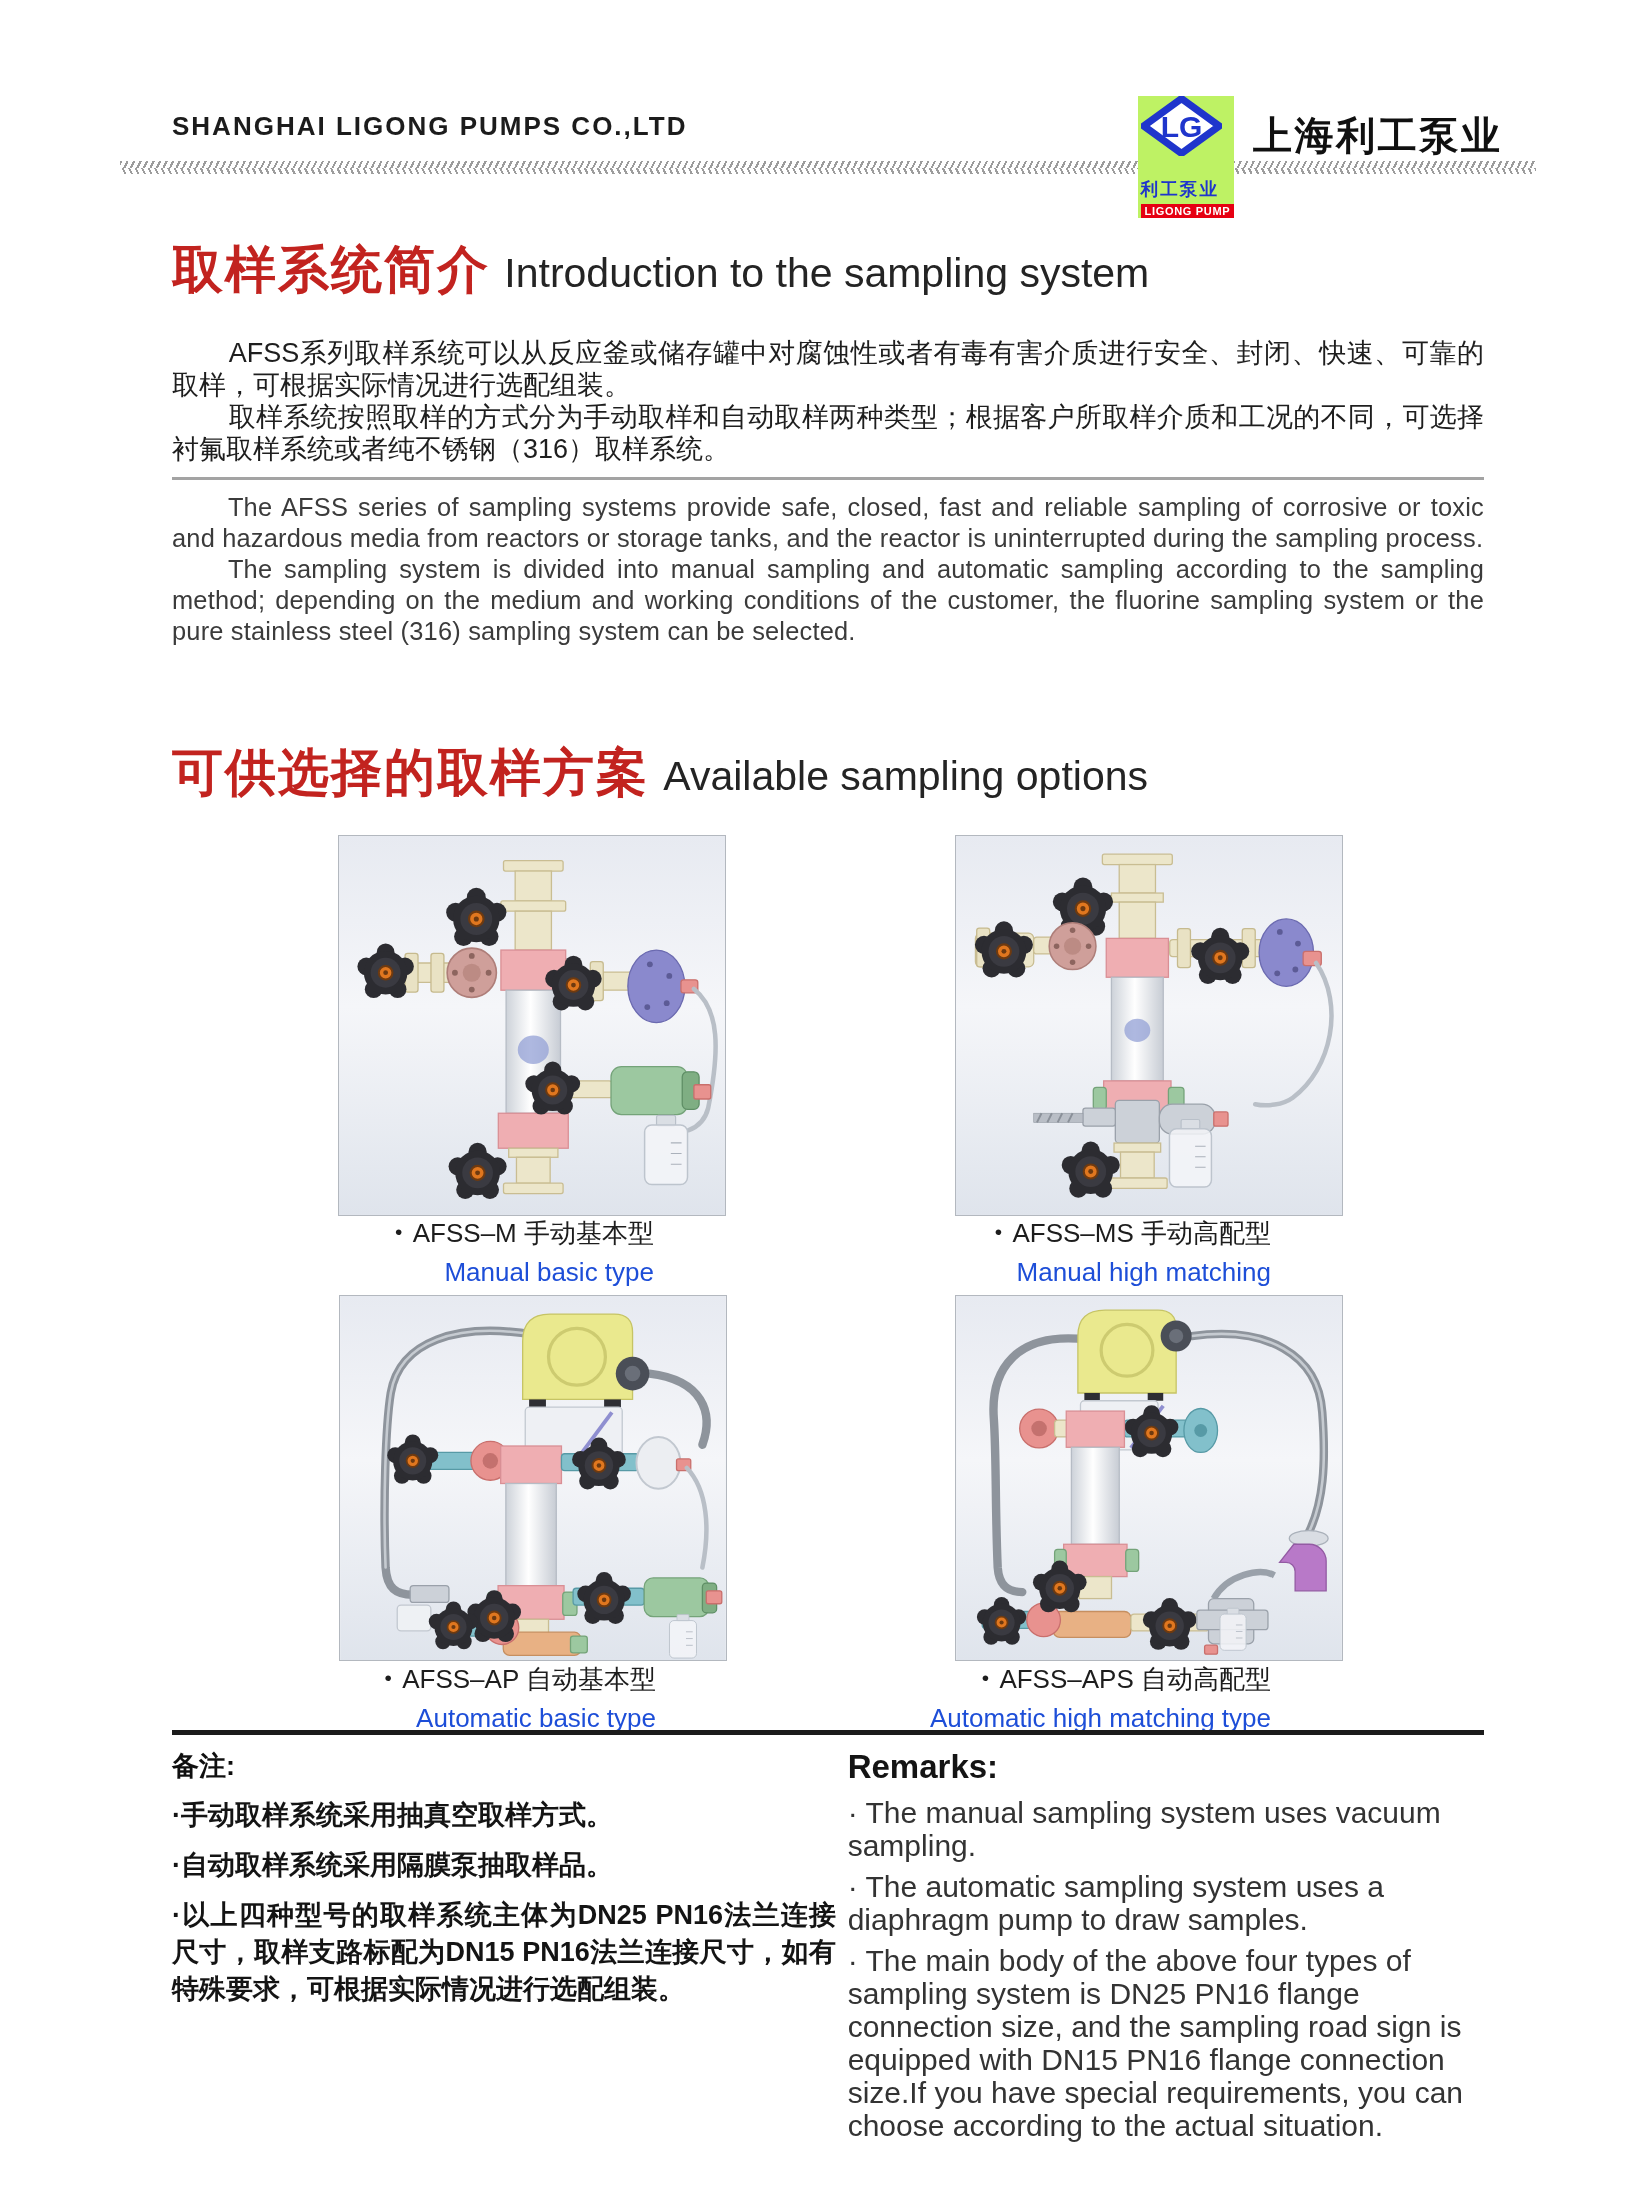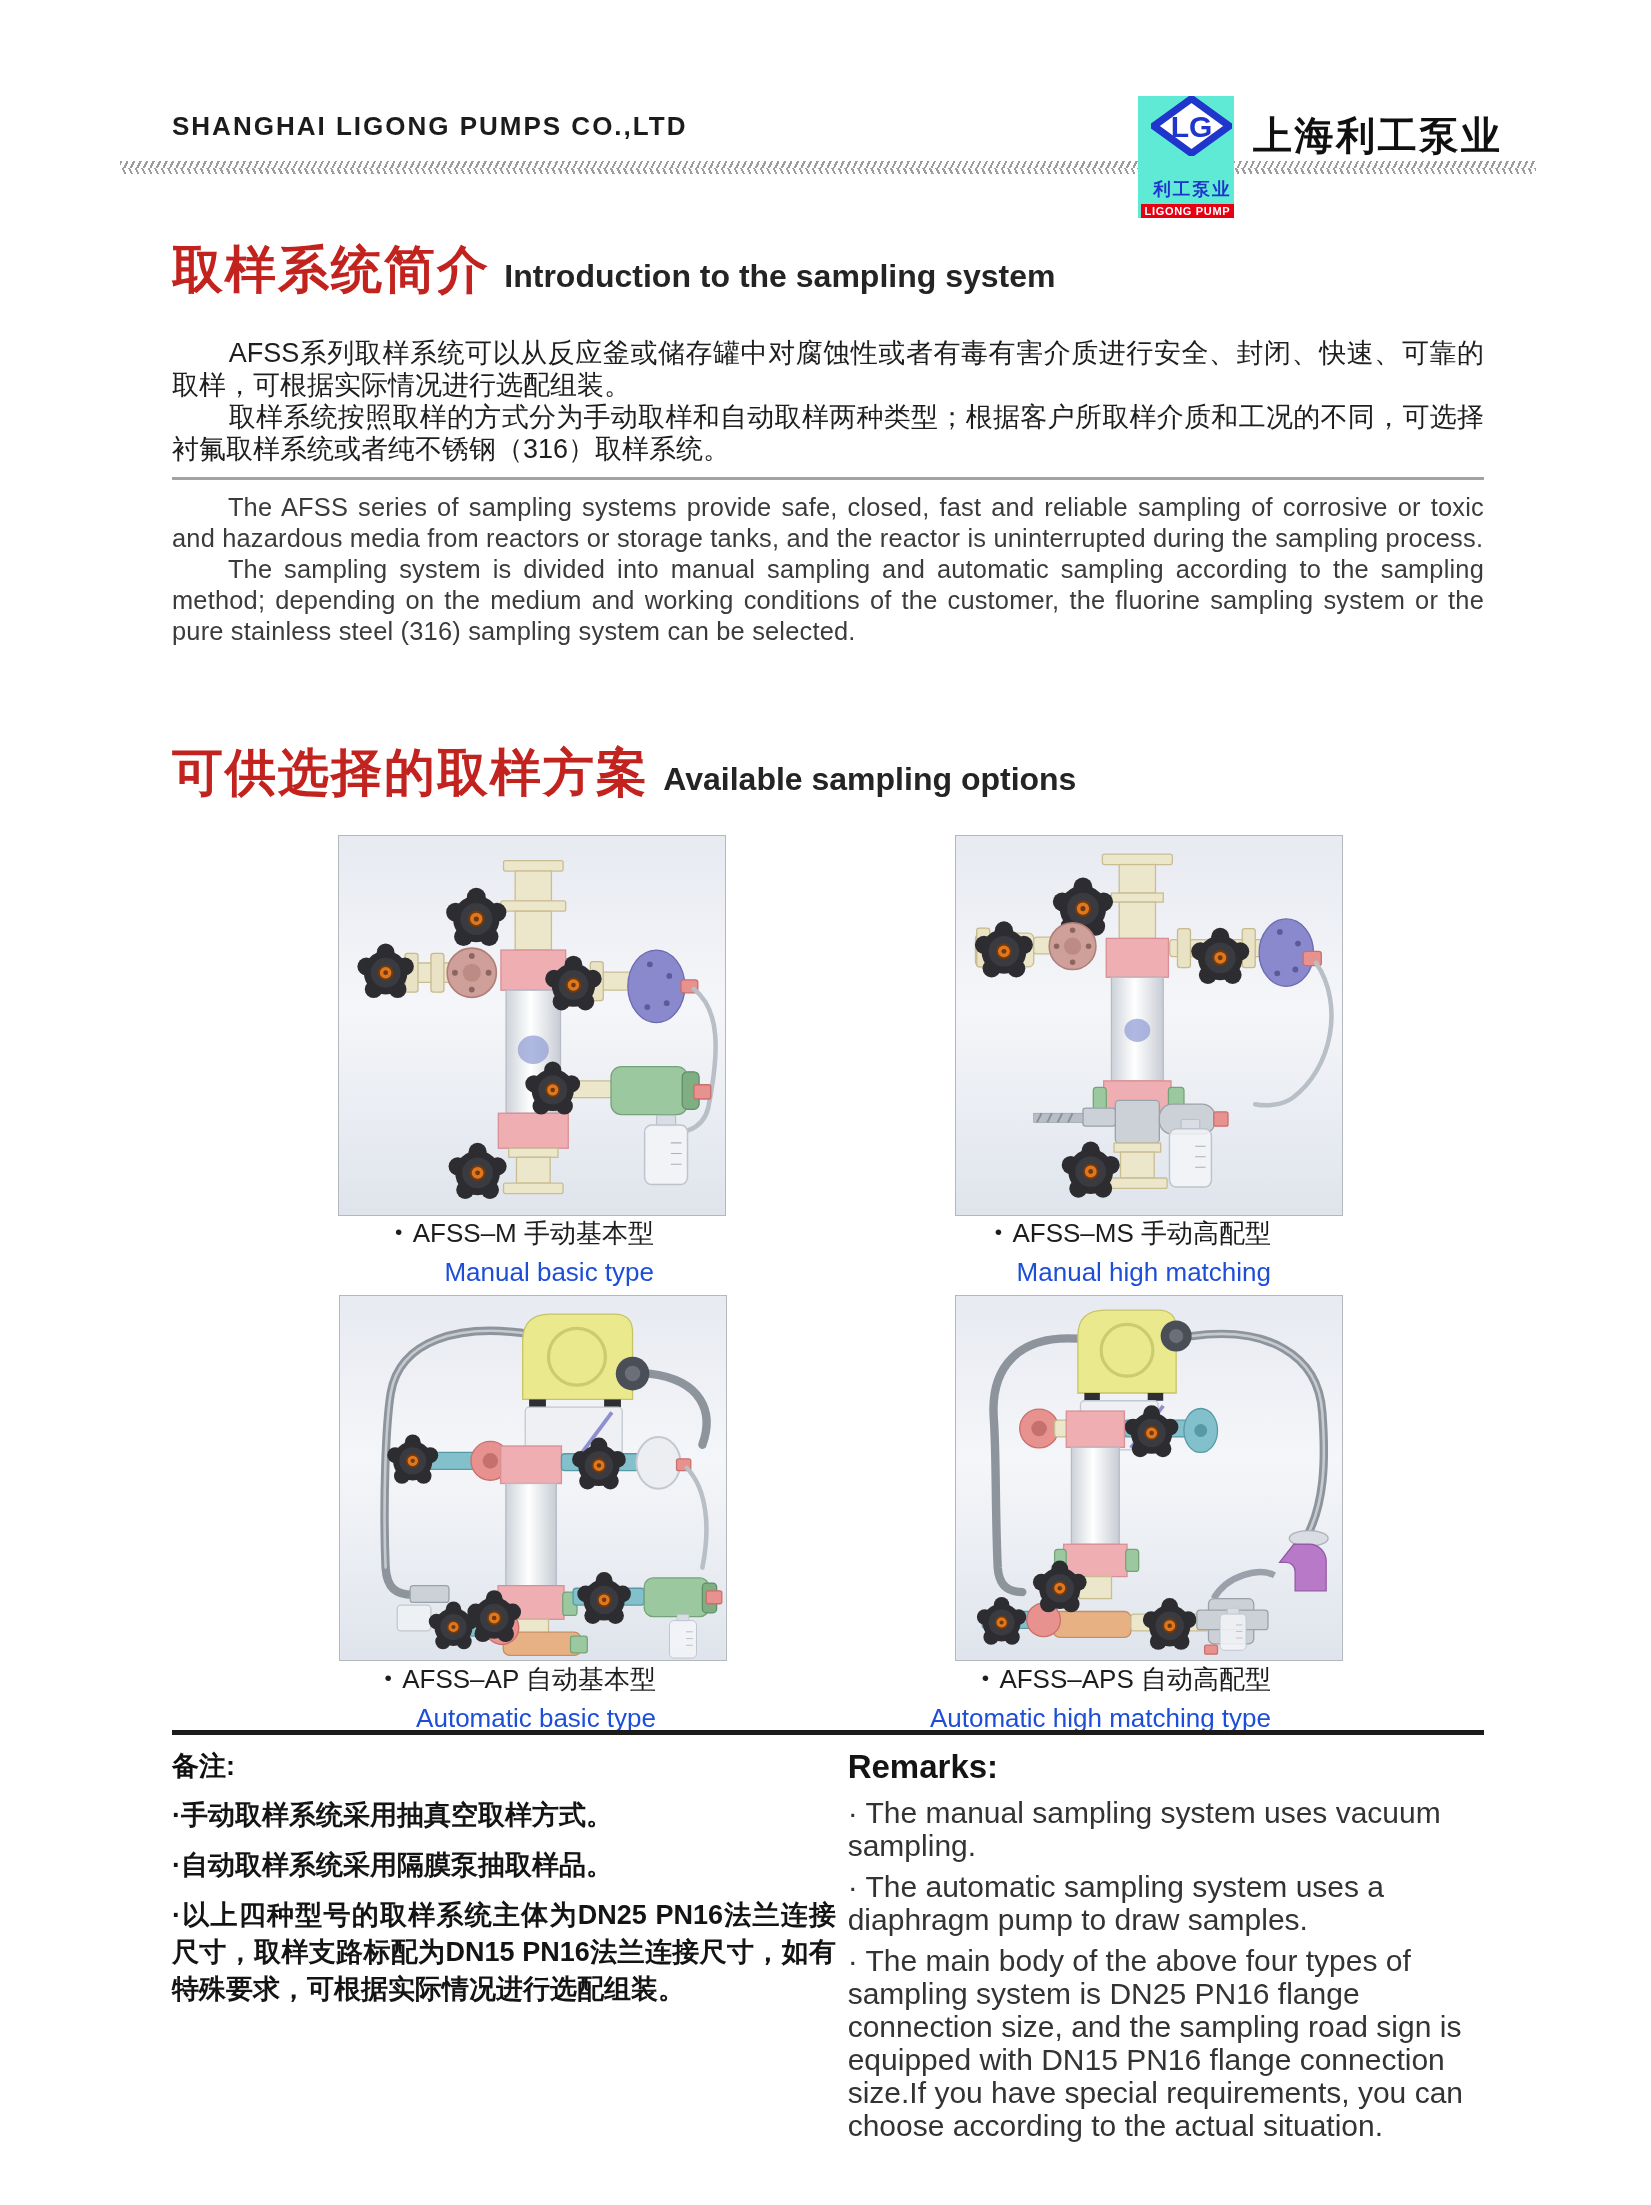--- a/index.html
+++ b/index.html
@@ -6,31 +6,31 @@
   .page{position:relative;width:1651px;height:2205px;background:#ffffff;overflow:hidden;
         font-family:"Liberation Sans",sans-serif;color:#222;}
 
   
   .company-en{position:absolute;left:172px;top:111px;font-size:26px;font-weight:700;
               letter-spacing:2px;color:#1c1c1c;white-space:nowrap;}
   .chevrons{position:absolute;left:120px;top:161px;width:1416px;height:13px;}
   .chevrons::before,.chevrons::after{content:"";display:block;height:6.5px;}
   .chevrons::before{background:repeating-linear-gradient(115deg,#9c9c9c 0 2px,transparent 2px 5.9px);}
   .chevrons::after{background:repeating-linear-gradient(65deg,transparent 0 3.9px,#9c9c9c 3.9px 5.9px);}
-  .logo{position:absolute;left:1138px;top:96px;width:91px;background:#5eead4;text-align:right;padding:0 2.6px;}
+  .logo{position:absolute;left:1138px;top:96px;width:91px;background:#bef264;text-align:left;padding:0 2.6px;}
   .logo-cn{font-size:17.6px;font-weight:700;color:#1f35cc;letter-spacing:2px;white-space:nowrap;margin-top:19px;}
   .logo-en{display:inline-block;background:#e60012;color:#fff;font-weight:700;font-size:11px;
            letter-spacing:0.7px;padding:1.3px 3.9px;margin-top:2.6px;white-space:nowrap;}
   .company-cn{position:absolute;left:1253px;top:109px;font-size:39px;font-weight:600;
               letter-spacing:2.6px;color:#101010;white-space:nowrap;}
 
   
   .sec-title{position:absolute;left:172px;display:flex;align-items:baseline;gap:14.3px;white-space:nowrap;}
   .sec-title .t-cn{font-size:51px;font-weight:900;color:#c2231f;letter-spacing:2px;}
-  .sec-title .t-en{font-size:32px;font-weight:700;color:#242424;}
+  .sec-title .t-en{font-size:41px;font-weight:400;color:#242424;}
   .title-intro{top:236px;}
   .title-options{top:739px;}
 
   
   .cn-paras{position:absolute;left:172px;top:337px;width:1312px;font-size:27px;line-height:32px;
             color:#1e1e1e;text-align:justify;}
   .cn-paras p{margin:0;text-indent:2.1em;}
   .divider-thin{position:absolute;left:172px;top:477px;width:1312px;height:2.6px;background:#a3a3a3;}
   .en-paras{position:absolute;left:172px;top:492px;width:1312px;font-size:25.4px;line-height:31px;
             color:#3b3b3b;text-align:justify;letter-spacing:0.2px;}

